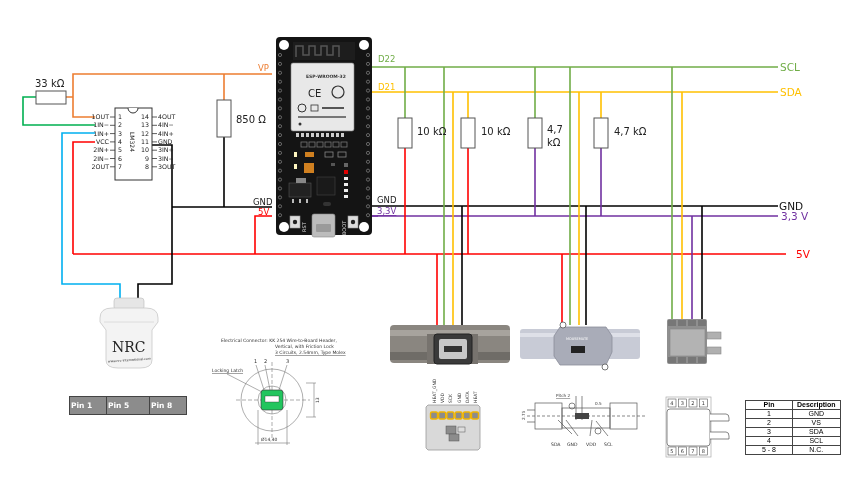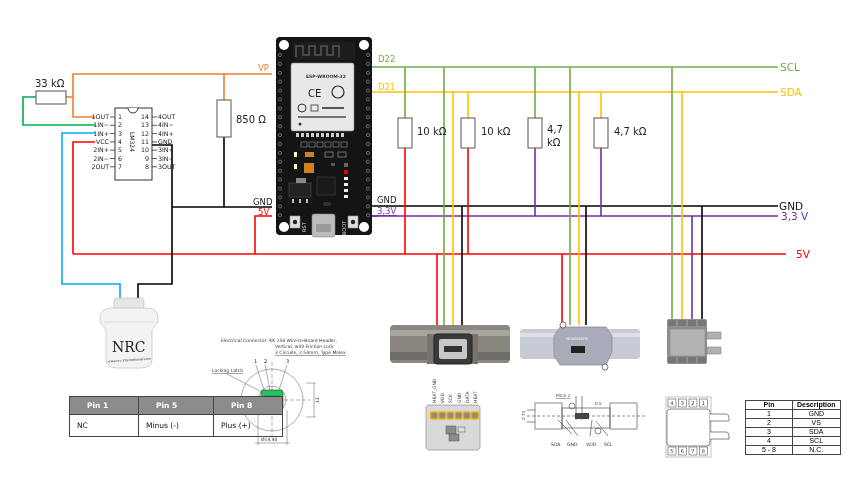--- a/index.html
+++ b/index.html
@@ -1,20 +1,20 @@
 <!DOCTYPE html>
 <html><head>
 <meta charset="utf-8">
 <style>
   html, body { margin:0; padding:0; background:#ffffff; }
   body { width:850px; height:478px; position:relative; overflow:hidden; font-family:"Liberation Sans", sans-serif; }
   #canvas { position:absolute; left:0; top:0; }
   .lbl { font-family:"DejaVu Sans", sans-serif; }
   table.pins1 { position:absolute; left:69px; top:396px; border-collapse:collapse; font-family:"DejaVu Sans", sans-serif; font-size:7.5px; }
-  table.pins1 th { background:#8c8c8c; color:#ffffff; font-weight:bold; text-align:left; padding:3px 17px; border:1px solid #444; height:11px; }
+  table.pins1 th { background:#8c8c8c; color:#ffffff; font-weight:bold; text-align:left; padding:3px 1px; border:1px solid #444; height:11px; }
   table.pins1 td { color:#111; padding:5px 7px; border:1px solid #444; height:11px; }
   table.pins2 { position:absolute; left:745px; top:400px; border-collapse:collapse; font-family:"Liberation Sans", sans-serif; font-size:7px; }
   table.pins2 th { font-weight:bold; border:1px solid #444; padding:0 4px; height:8px; line-height:8px; }
   table.pins2 td { border:1px solid #444; text-align:center; padding:0 4px; height:8px; line-height:8px; }
   table.pins2 th:first-child, table.pins2 td:first-child { width:38px; }
   table.pins2 th:last-child, table.pins2 td:last-child { width:36px; }
 </style>
 </head>
 <body>
 
@@ -428,25 +428,20 @@
   </g>
 </svg>
 
 <table class="pins1">
   <tbody>
       <tr>
     <th style="width:34px">Pin 1</th>
     <th style="width:40px">Pin 5</th>
     <th style="width:34px">Pin 8</th>
   </tr>
-  <tr>
-    <td>NC</td>
-    <td>Minus (-)</td>
-    <td>Plus (+)</td>
-  </tr>
 </tbody>
   </table>
 
 <table class="pins2">
   <tbody>
       <tr>
     <th>Pin</th>
     <th>Description</th>
   </tr>
   <tr>

